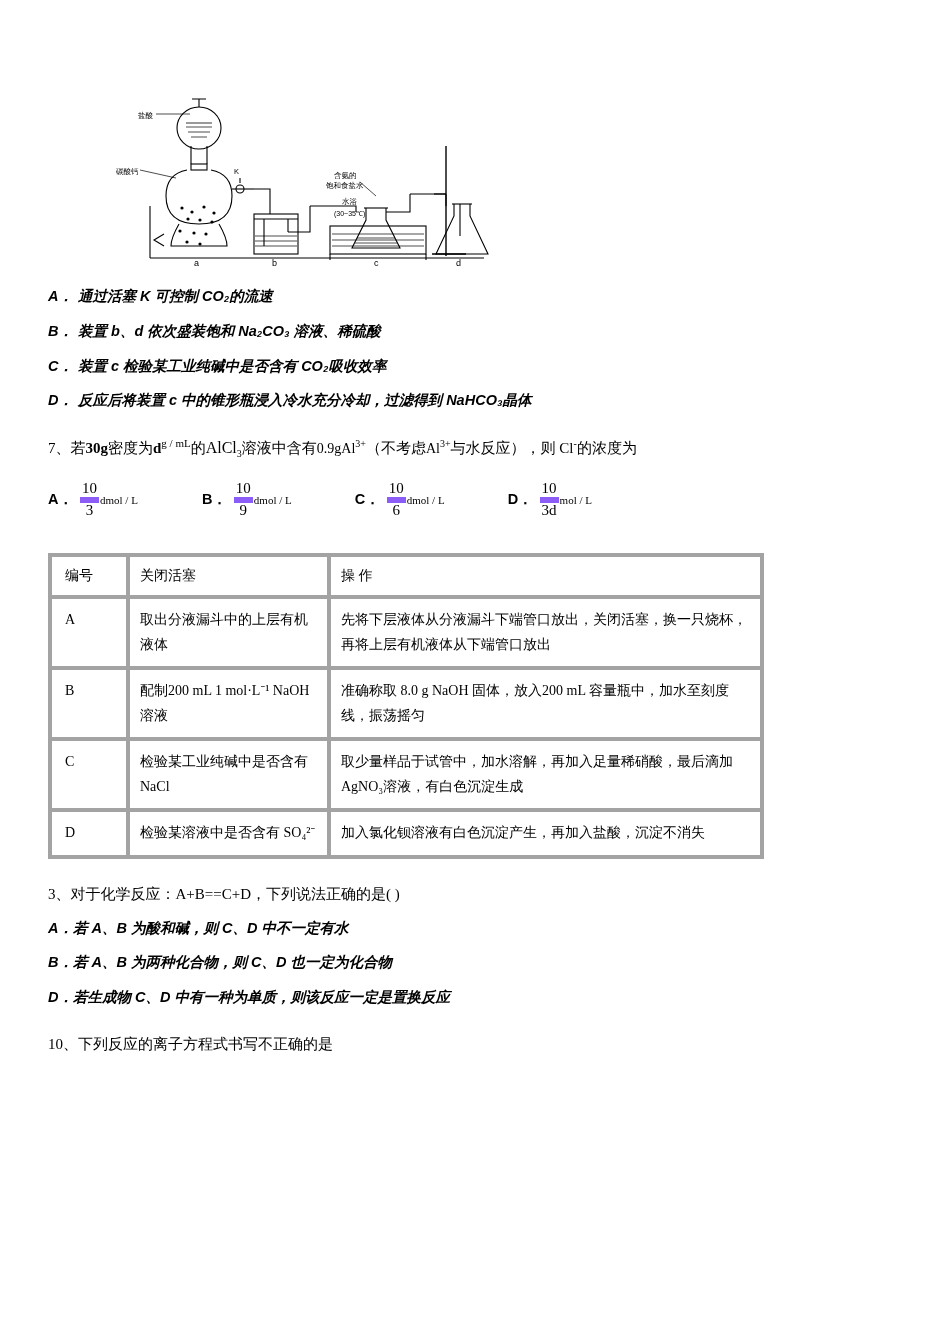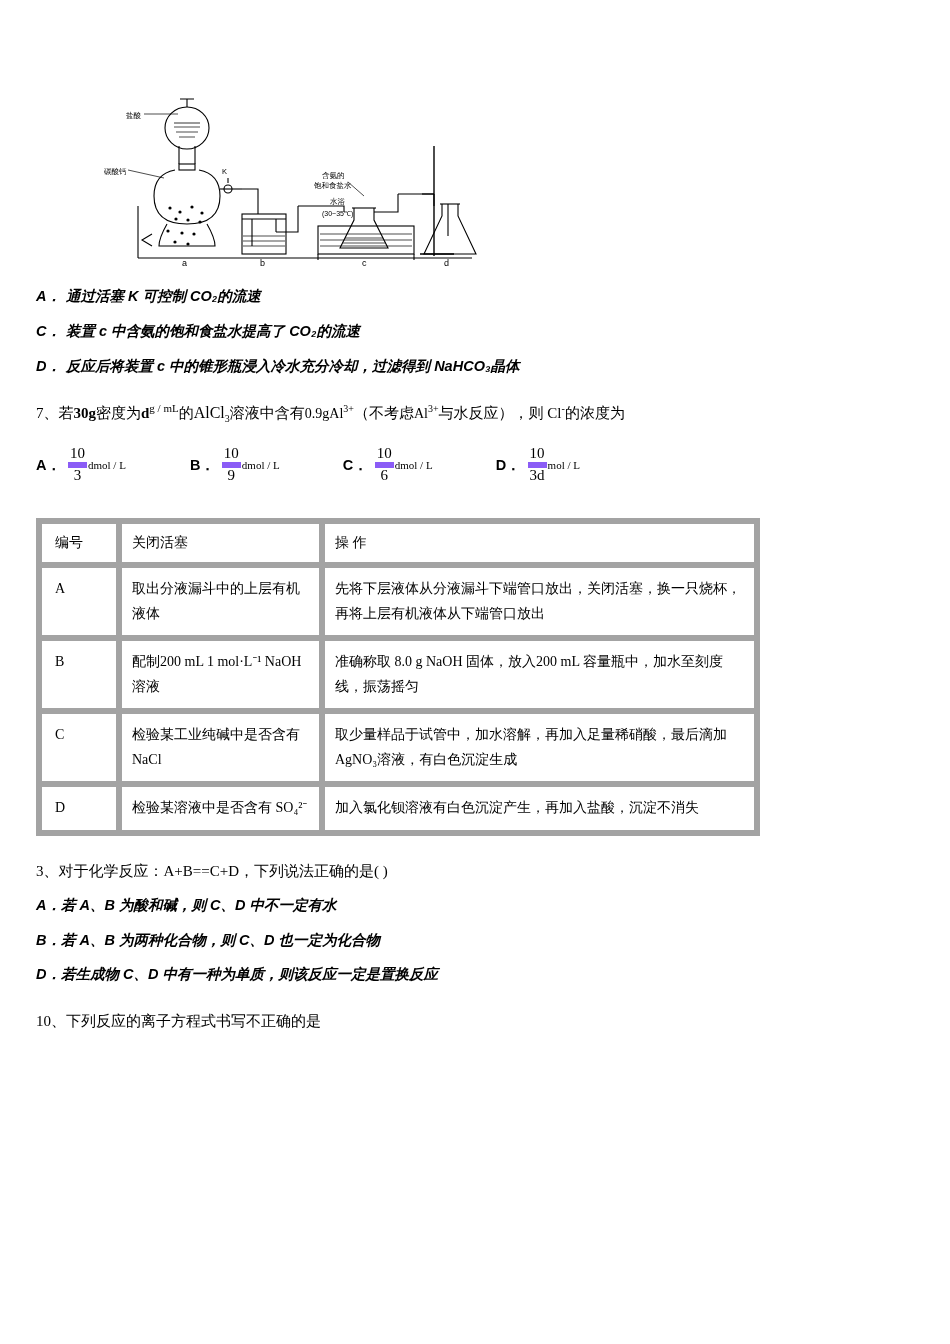--- a/index.html
+++ b/index.html
@@ -16,21 +16,21 @@
   }
   .page {
     position: relative;
     width: 950px;
     height: 1344px;
     padding: 0;
     box-sizing: border-box;
   }
   .content {
     position: absolute;
-    left: 36px;
+    left: 48px;
     top: 0;
     width: 862px;
   }
 
   
   .figure-wrap {
     margin-top: 86px;
     margin-left: 46px;
     width: 400px;
     height: 180px;
@@ -93,21 +93,21 @@
   .q8 { margin-top: 34px; font-size: 15px; }
 
   
   table.exp {
     border-collapse: collapse;
     margin-top: 12px;
     width: 642px;
     table-layout: fixed;
   }
   table.exp td {
-    border: 6px solid #a3a3a3;
+    border: 4px solid #a3a3a3;
     padding: 9px 9px 9px 10px;
     font-size: 14px;
     line-height: 1.75;
     vertical-align: top;
     font-family: "Liberation Serif", serif;
   }
   table.exp td.c0 { width: 52px; text-align: left; padding-left: 13px;}
   table.exp td.c1 { width: 178px; }
   table.exp td.c2 { width: 410px; }
   table.exp tr.head td { padding-top: 7px; padding-bottom: 7px;}
@@ -239,21 +239,24 @@
         <path d="M266 96 L282 110"></path>
       </g>
     </svg>
   </div>
 
   <div class="opt-block">
     <p class="opt-line">
       <span class="opt-lbl">A．</span><span>通过活塞 K 可控制 CO₂的流速</span>
     </p>
     <p class="opt-line">
-      <span class="opt-lbl">C．</span><span>装置 c 中含氨的饱和食盐水提高了 CO₂的流速</span>
+      <span class="opt-lbl">B．</span><span>装置 b、d 依次盛装饱和 Na₂CO₃ 溶液、稀硫酸</span>
+    </p>
+    <p class="opt-line">
+      <span class="opt-lbl">C．</span><span>装置 c 检验某工业纯碱中是否含有 CO₂吸收效率</span>
     </p>
     <p class="opt-line">
       <span class="opt-lbl">D．</span><span>反应后将装置 c 中的锥形瓶浸入冷水充分冷却，过滤得到 NaHCO₃晶体</span>
     </p>
   </div>
 
   <div class="q7">
     <div class="q-line">
       <span>7、</span><span>若</span><b>30g</b><span>密度为</span><b>d</b><sup style="font-size:11px">g / mL</sup><span>的</span><span style="font-size:16px">AlCl</span><sub>3</sub><span>溶液中含有</span><span style="font-size:14px">0.9gAl</span><sup>3+</sup><span>（</span><span>不考虑</span><span style="font-size:14px">Al</span><sup>3+</sup><span>与水反应）</span><span>，则 Cl</span><sup>-</sup><span>的浓度为</span>
     </div>

